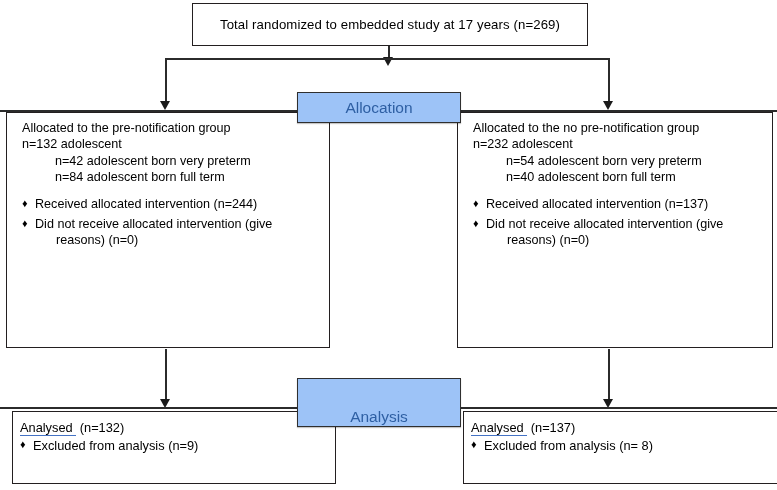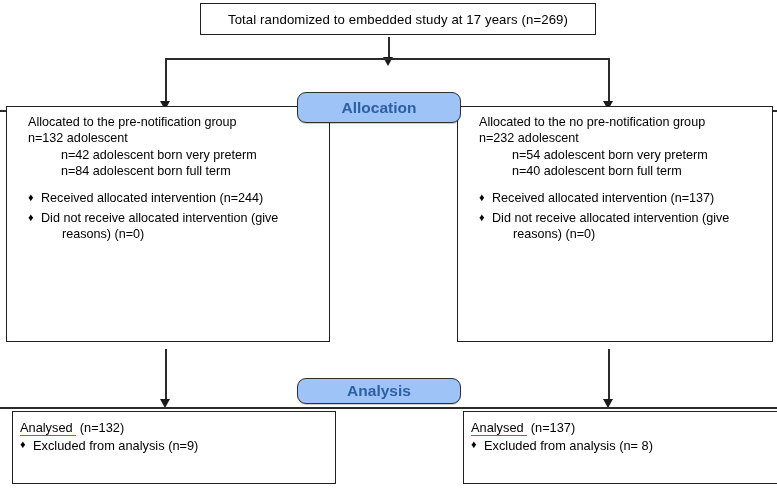--- a/index.html
+++ b/index.html
@@ -24,35 +24,35 @@
   .box {
     position: absolute;
     box-sizing: border-box;
     border: 1.6px solid #231f20;
     background: #ffffff;
     color: #000000;
     z-index: 3;
   }
 
   .top-box {
-    left: 200px;
+    left: 192px;
     top: 3px;
     width: 396px;
-    height: 32px;
+    height: 43px;
     display: flex;
     align-items: center;
     justify-content: center;
     font-size: 13.2px;
     letter-spacing: .1px;
   }
 
   .alloc-box {
-    top: 106px;
+    top: 112px;
     height: 236px;
-    padding: 7px 6px 0 21px;
+    padding: 7px 6px 0 15px;
     font-size: 12.6px;
     line-height: 1.30;
   }
   .alloc-left  { left: 6px;   width: 324px; }
   .alloc-right { left: 457px; width: 316px; }
 
   .analysis-box {
     top: 411px;
     height: 73px;
     padding: 7px 6px 0 7px;
@@ -90,32 +90,32 @@
     border-bottom: 1.6px solid #4472c4;
     padding-bottom: 0px;
   }
 
   
   .stage {
     position: absolute;
     box-sizing: border-box;
     background: #9dc3f7;
     border: 1.5px solid #2f2f2f;
-    border-radius: 9px;
+    border-radius: 0;
     display: flex;
     align-items: center;
     justify-content: center;
     color: #2e5fa3;
-    font-weight: bold;
+    font-weight: normal;
     font-size: 15.5px;
     z-index: 5;
     box-shadow: 0 1px 1px rgba(0,0,0,.22);
   }
   .stage-allocation { left: 297px; top: 92px;  width: 164px; height: 31px; }
-  .stage-analysis   { left: 297px; top: 378px; width: 164px; height: 26px; }
+  .stage-analysis   { left: 297px; top: 378px; width: 164px; height: 49px; align-items: flex-end; }
 
   
   .rule {
     position: absolute;
     background: #2b2b2b;
     z-index: 2;
   }
   .h-rule { height: 1.7px; }
   .v-rule { width: 1.7px; }
 

